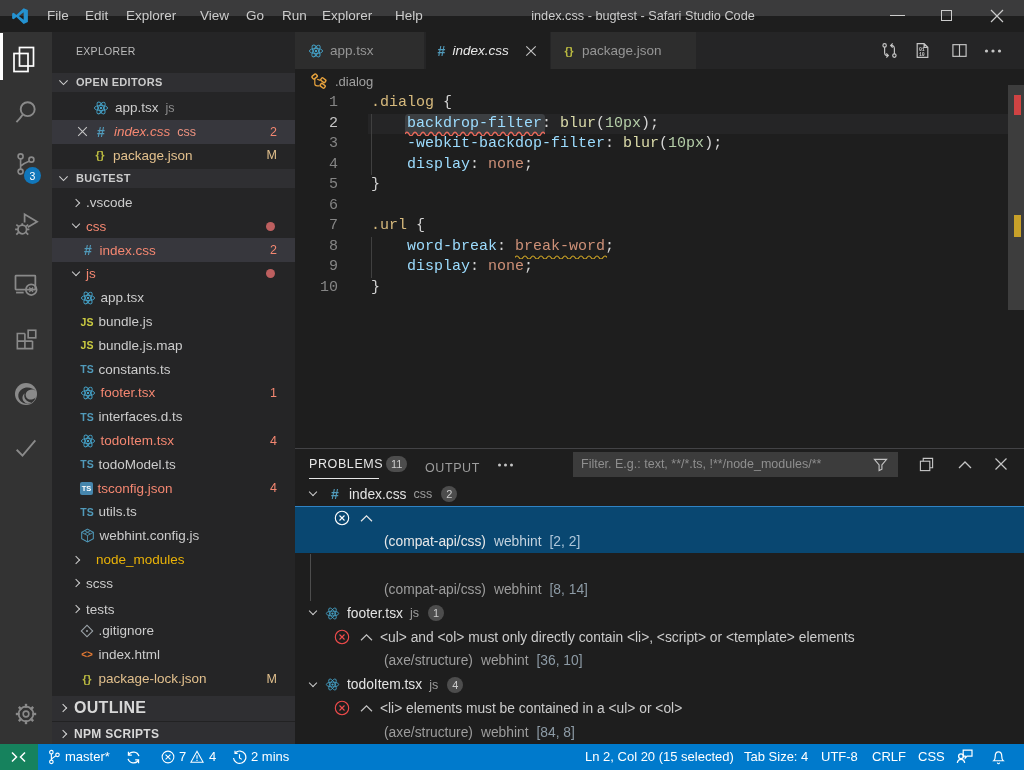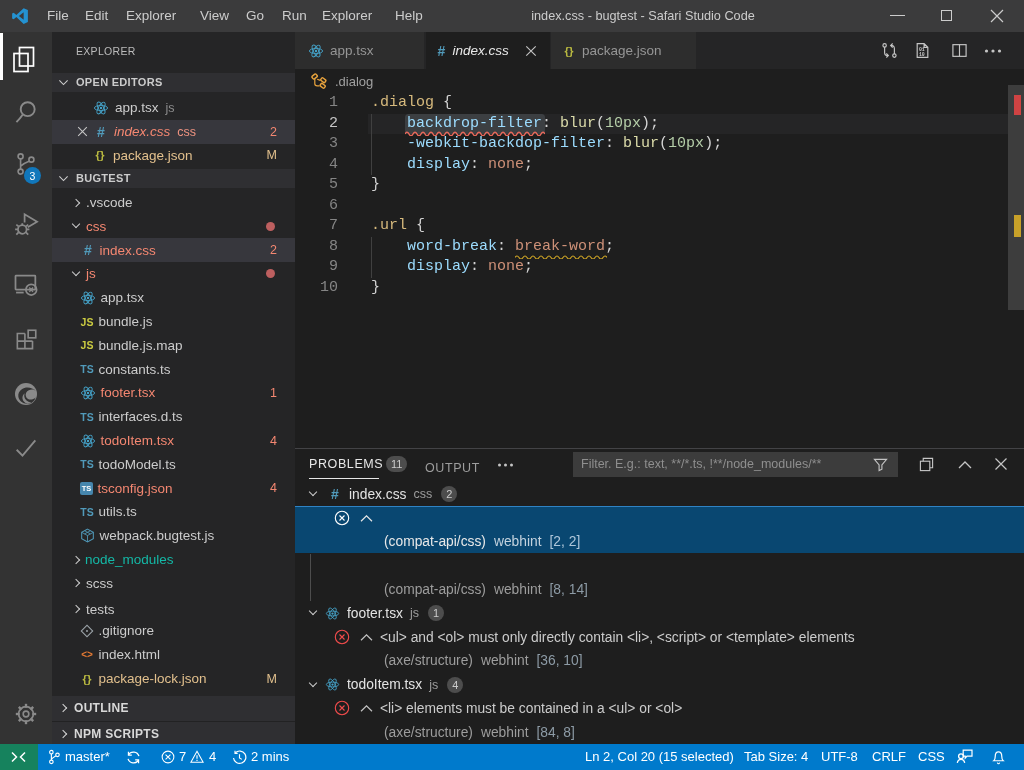--- a/index.html
+++ b/index.html
@@ -2,21 +2,21 @@
 <html><head>
 <meta charset="utf-8">
 <style>
   * { margin:0; padding:0; box-sizing:border-box; }
   html,body { width:1024px; height:770px; overflow:hidden; background:#1e1e1e;
     font-family:"Liberation Sans", sans-serif; }
   .abs { position:absolute; }
   #app { position:relative; width:1024px; height:770px; background:#1e1e1e; }
 
   
-  #titlebar { position:absolute; left:0; top:0; width:1024px; height:32px; background:#3b3b3c; color:#cccccc; }
+  #titlebar { position:absolute; left:0; top:0; width:1024px; height:16px; background:#3b3b3c; color:#cccccc; }
   #titlebar .menu { position:absolute; top:0; height:32px; line-height:32px; font-size:13.5px; }
   #titlebar .wtitle { position:absolute; top:0; height:32px; line-height:32px; font-size:12.7px; left:643px; transform:translateX(-50%); white-space:nowrap; }
 
   
   #activitybar { position:absolute; left:0; top:32px; width:52px; height:712px; background:#333333; }
   .aicon { position:absolute; left:50%; transform:translate(-50%,-50%); }
 
   
   #sidebar { position:absolute; left:52px; top:32px; width:243px; height:712px; background:#252526; color:#cccccc; }
   .shead { position:absolute; left:0; width:243px; height:19px; background:#2f2f32; display:flex; align-items:center; font-size:11px; font-weight:bold; color:#cccccc; }
@@ -263,25 +263,25 @@
       </div>
     <div class="srow" style="top:467.9px">
         <span class="icon-ts" style="margin-left:28px">TS</span>
         <span style="margin-left:4.5px">utils.ts</span>
       </div>
     <div class="srow" style="top:491.7px">
         <svg class="ficon" style="margin-left:28px" width="15" height="15" viewBox="0 0 16 16" fill="none" stroke="#519aba" stroke-width="1.1">
           <path d="M8 1.2 L14.2 4.6 V11.4 L8 14.8 L1.8 11.4 V4.6 Z"></path>
           <path d="M1.8 4.6 L8 8 L14.2 4.6 M8 8 V14.8 M4.9 2.9 L11.1 6.3 M11.1 2.9 L4.9 6.3" stroke-width="0.9"></path>
         </svg>
-        <span style="margin-left:4.5px">webpack.bugtest.js</span>
+        <span style="margin-left:4.5px">webhint.config.js</span>
       </div>
     <div class="srow" style="top:515.5px">
         <span class="fchev"></span>
-        <span style="margin-left:6px;color:#14b8a6">node_modules</span>
+        <span style="margin-left:17px;color:#eab308">node_modules</span>
       </div>
     <div class="srow" style="top:539.3px">
         <span class="fchev"></span>
         <span style="margin-left:7px">scss</span>
       </div>
     <div class="srow" style="top:565px">
         <span class="fchev"></span>
         <span style="margin-left:7px">tests</span>
       </div>
     <div class="srow" style="top:586.9px">
@@ -296,21 +296,21 @@
         <span style="margin-left:4.5px">index.html</span>
       </div>
     <div class="srow" style="top:634.5px">
         <span class="icon-brace" style="margin-left:28px">{}</span>
         <span style="margin-left:4.5px;color:#e2c08d">package-lock.json</span>
         <span class="badge" style="color:#e2c08d">M</span>
       </div>
 
     <div class="abs" style="left:0;top:663.5px;width:243px;height:48.5px;background:#2f2f32"></div>
     <div class="abs" style="left:0;top:689px;width:243px;height:1px;background:#222223"></div>
-    <div class="abs" style="left:0;top:663.5px;width:243px;height:25px;display:flex;align-items:center;font-size:12px;font-weight:bold;color:#d8d8d8">
+    <div class="abs" style="left:0;top:663.5px;width:243px;height:25px;display:flex;align-items:center;font-size:16px;font-weight:bold;color:#d8d8d8">
       <span class="fchev" style="margin-left:8px;border-color:#d8d8d8"></span>
         <span style="margin-left:8px;letter-spacing:0.3px">OUTLINE</span>
     </div>
     <div class="abs" style="left:0;top:689.5px;width:243px;height:25px;display:flex;align-items:center;font-size:12px;font-weight:bold;color:#d8d8d8">
       <span class="fchev" style="margin-left:8px;border-color:#d8d8d8"></span>
         <span style="margin-left:8px;letter-spacing:0.3px">NPM SCRIPTS</span>
     </div>
   </div>
 
   <div id="tabbar">

